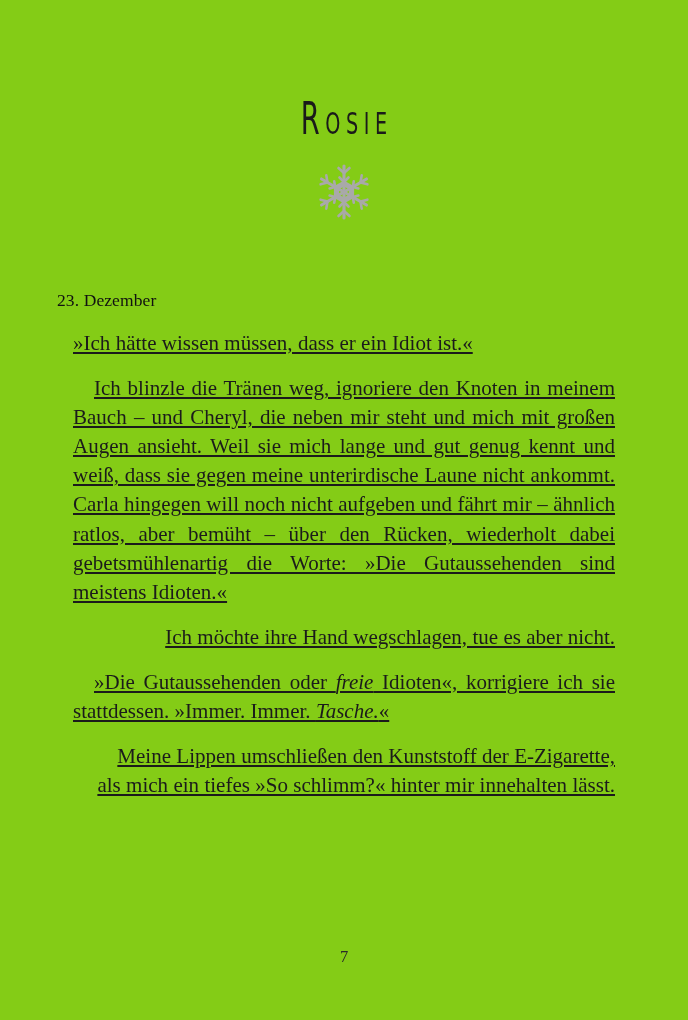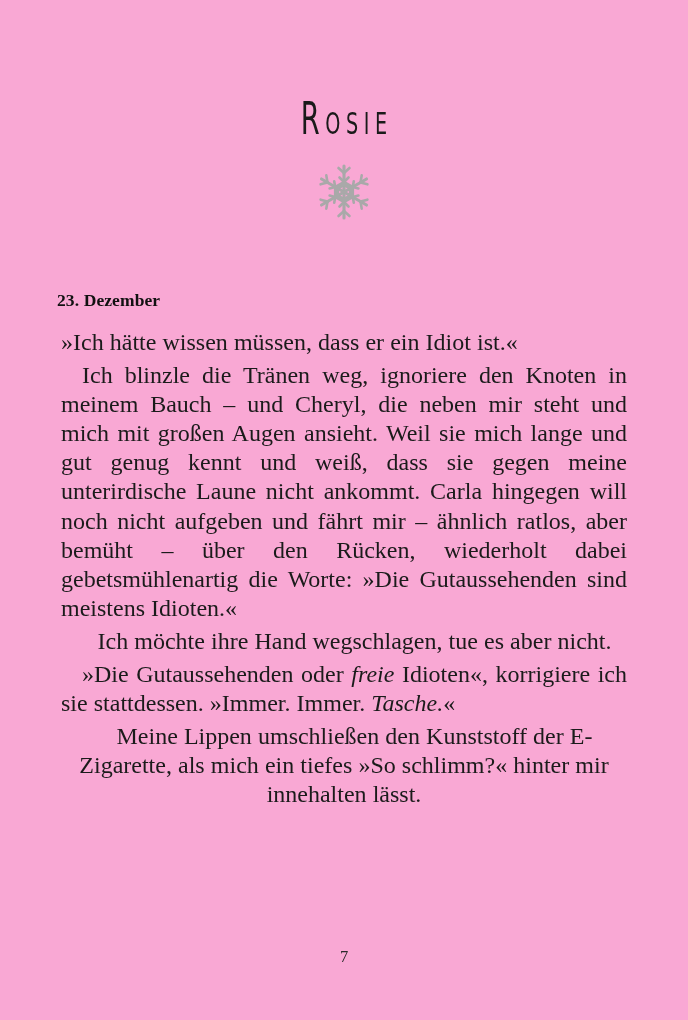--- a/index.html
+++ b/index.html
@@ -13,21 +13,21 @@
     overflow: hidden;
     font-family: "Liberation Serif", "DejaVu Serif", serif;
     color: #1b1b1b;
     -webkit-font-smoothing: antialiased;
   }
 
   .page {
     position: relative;
     width: 688px;
     height: 1020px;
-    background: #f9a8d4;
+    background: #84cc16;
     box-sizing: border-box;
   }
 
   
   .chapter-title {
     position: absolute;
     left: 0;
     top: 62px;
     width: 688px;
     text-align: center;
@@ -60,42 +60,43 @@
   
   .textblock {
     position: absolute;
     left: 57px;
     top: 288px;
     width: 574px;
   }
 
   .date-heading {
     font-family: "Liberation Serif", "DejaVu Serif", serif;
-    font-weight: bold;
+    font-weight: normal;
     font-size: 17.5px;
     line-height: 25px;
     letter-spacing: 0.1px;
     margin: 0 0 15px 0;
     color: #111111;
   }
 
   p.para {
-    margin: 4px;
-    font-size: 24px;
+    margin: 16px;
+    font-size: 21px;
     line-height: 29.1px;
     text-align: justify;
     text-justify: inter-word;
     hyphens: manual;
     -webkit-hyphens: manual;
     text-indent: 21px;
     color: #1b1b1b;
     word-spacing: 0.1px;
+    text-decoration: underline;
   }
   p.para.noindent { text-indent: 0; }
-  p.para.lastline-left { text-align: center; }
+  p.para.lastline-left { text-align: right; }
 
   em { font-style: italic; }
 
   
   .folio {
     position: absolute;
     left: 0;
     top: 946px;
     width: 688px;
     text-align: center;

